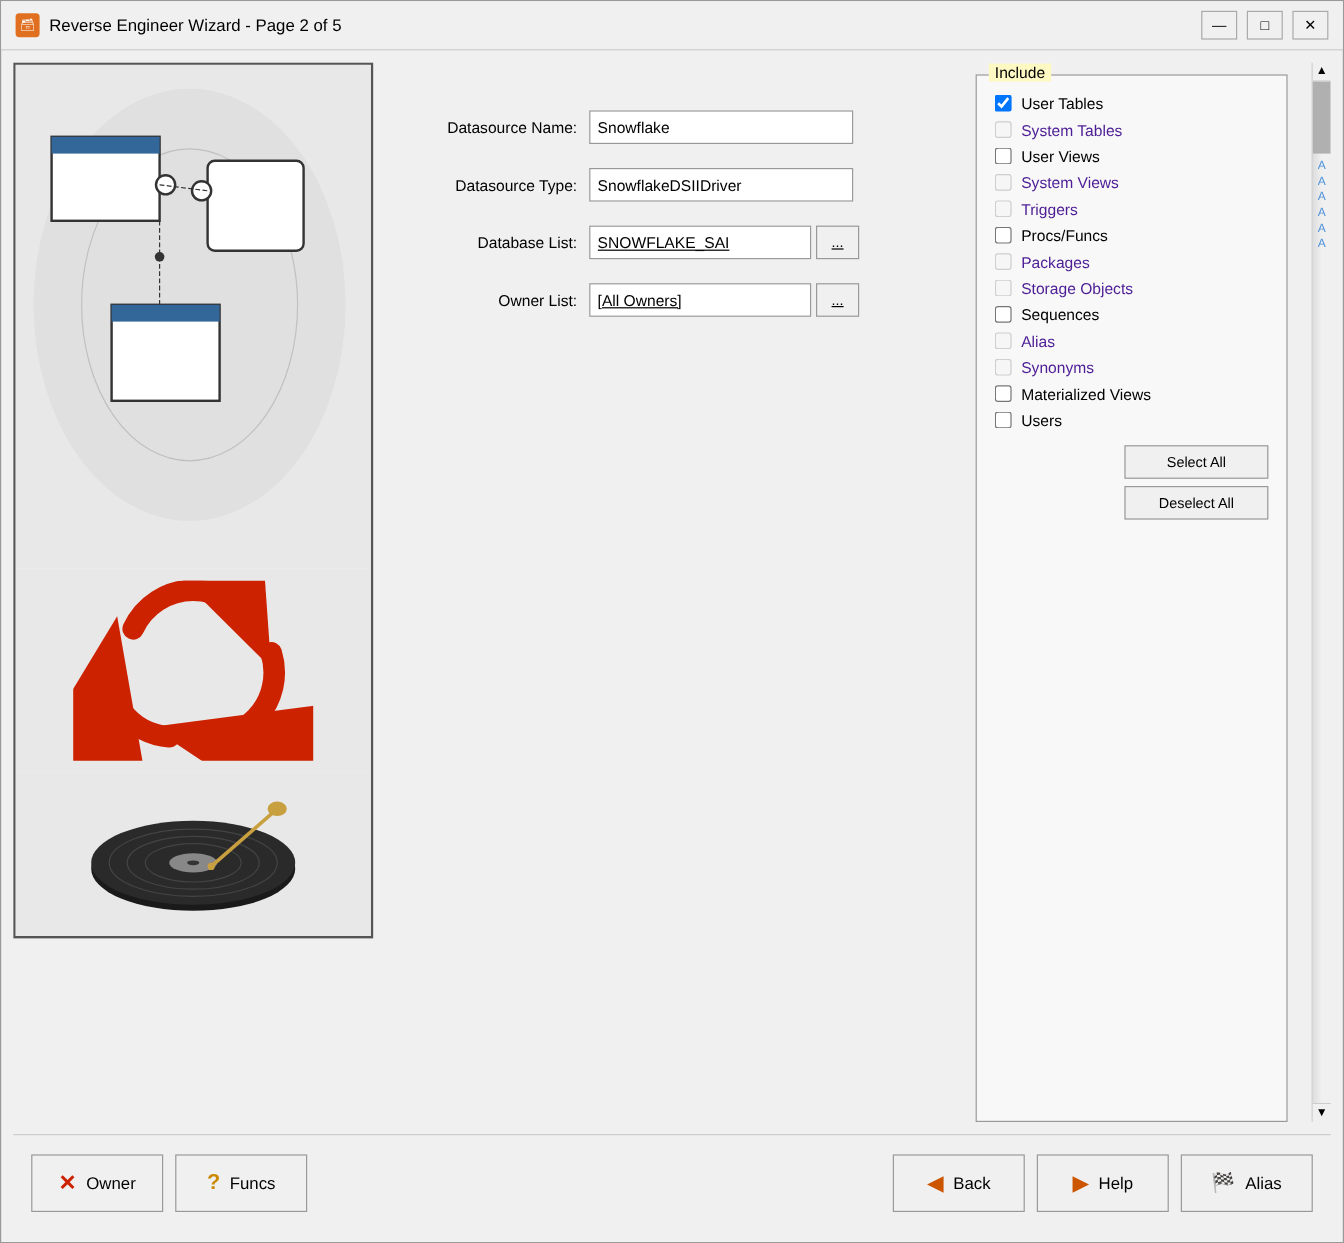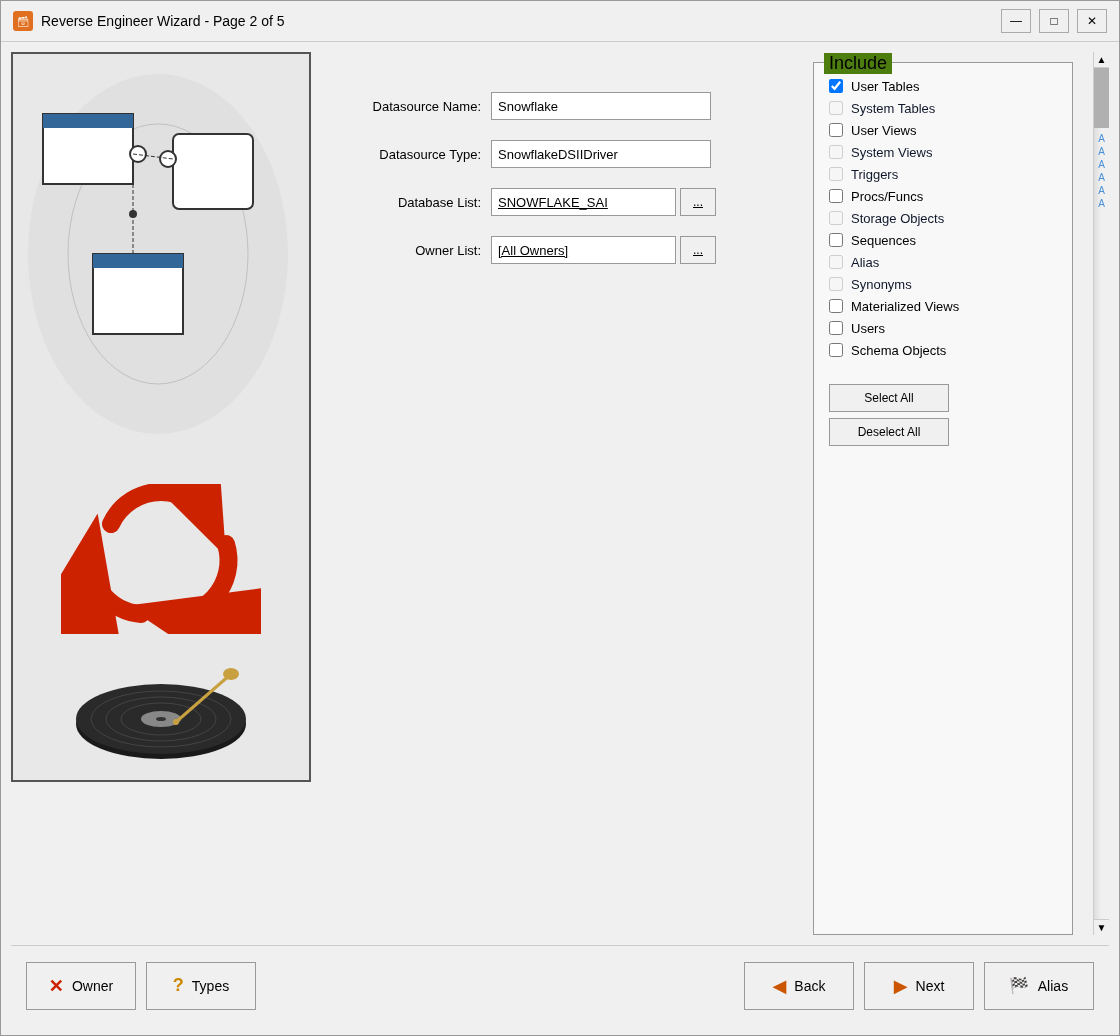--- a/index.html
+++ b/index.html
@@ -183,23 +183,23 @@
       width: 260px;
       flex-shrink: 0;
       position: relative;
       margin-top: 10px;
     }
 
     .include-legend {
       position: absolute;
       top: -10px;
       left: 10px;
-      background: #4d7c0f;
+      background: #fef9c3;
       padding: 0 5px;
-      font-size: 18px;
+      font-size: 13px;
     }
 
     .checkbox-row {
       display: flex;
       align-items: center;
       gap: 8px;
       padding: 2px 0;
       min-height: 22px;
     }
 
@@ -212,29 +212,29 @@
 
     .checkbox-row input[type="checkbox"]:disabled {
       cursor: default;
     }
 
     .checkbox-label {
       font-size: 13px;
     }
 
     .checkbox-label.disabled {
-      color: #0f172a;
+      color: #4c1d95;
     }
 
     .include-buttons {
       display: flex;
       flex-direction: column;
       gap: 6px;
-      margin-top: 23px;
-      align-items: flex-start;
+      margin-top: 10px;
+      align-items: flex-end;
     }
 
     .include-btn {
       width: 120px;
       height: 28px;
       border: 1px solid #999;
       background: #f0f0f0;
       cursor: pointer;
       font-size: 12px;
     }
@@ -480,20 +480,24 @@
               <div class="checkbox-row">
                 <input type="checkbox" disabled="" style="">
                 <span class="checkbox-label disabled">Triggers</span>
               </div>
               <div class="checkbox-row">
                 <input type="checkbox" style="">
                 <span class="checkbox-label">Procs/Funcs</span>
               </div>
               <div class="checkbox-row">
                 <input type="checkbox" disabled="" style="">
+                <span class="checkbox-label disabled">Packages</span>
+              </div>
+              <div class="checkbox-row">
+                <input type="checkbox" disabled="" style="">
                 <span class="checkbox-label disabled">Storage Objects</span>
               </div>
               <div class="checkbox-row">
                 <input type="checkbox" style="">
                 <span class="checkbox-label">Sequences</span>
               </div>
               <div class="checkbox-row">
                 <input type="checkbox" disabled="" style="">
                 <span class="checkbox-label disabled">Alias</span>
               </div>
@@ -501,24 +505,20 @@
                 <input type="checkbox" disabled="" style="">
                 <span class="checkbox-label disabled">Synonyms</span>
               </div>
               <div class="checkbox-row">
                 <input type="checkbox" style="">
                 <span class="checkbox-label">Materialized Views</span>
               </div>
               <div class="checkbox-row">
                 <input type="checkbox" style="">
                 <span class="checkbox-label">Users</span>
-              </div>
-              <div class="checkbox-row">
-                <input type="checkbox" style="">
-                <span class="checkbox-label">Schema Objects</span>
               </div>
             </div>
 
           <div class="include-buttons">
             <button class="include-btn">Select All</button>
             <button class="include-btn">Deselect All</button>
           </div>
         </div>
 
         <div class="right-scrollbar">
@@ -541,31 +541,31 @@
     </div>
 
     <div class="bottom-bar">
       <div class="bottom-left">
         <button class="bottom-btn">
           <span class="icon-cancel">✕</span>
           <span>Owner</span>
         </button>
         <button class="bottom-btn">
           <span class="icon-help">?</span>
-          <span>Types</span>
+          <span>Funcs</span>
         </button>
       </div>
       <div class="bottom-right">
         <button class="bottom-btn">
           <span class="icon-back">◀</span>
           <span>Back</span>
         </button>
         <button class="bottom-btn">
           <span class="icon-next">▶</span>
-          <span>Next</span>
+          <span>Help</span>
         </button>
         <button class="bottom-btn">
           <span class="icon-finish">🏁</span>
           <span>Alias</span>
         </button>
       </div>
     </div>
   </div>
 </div>
 

